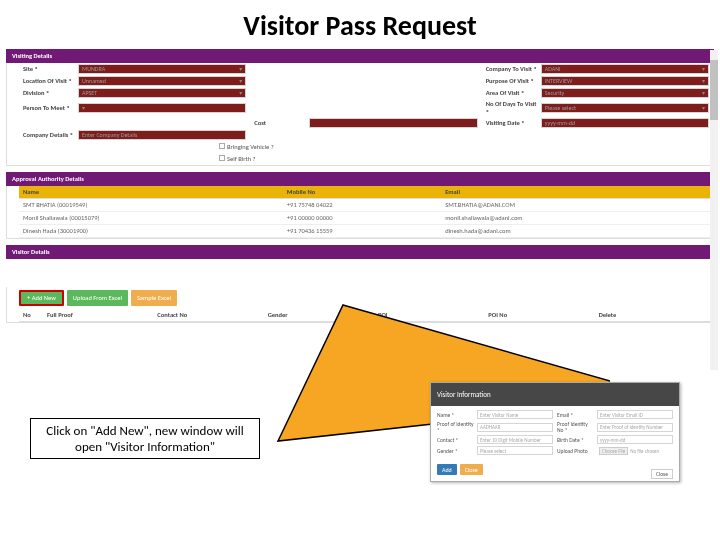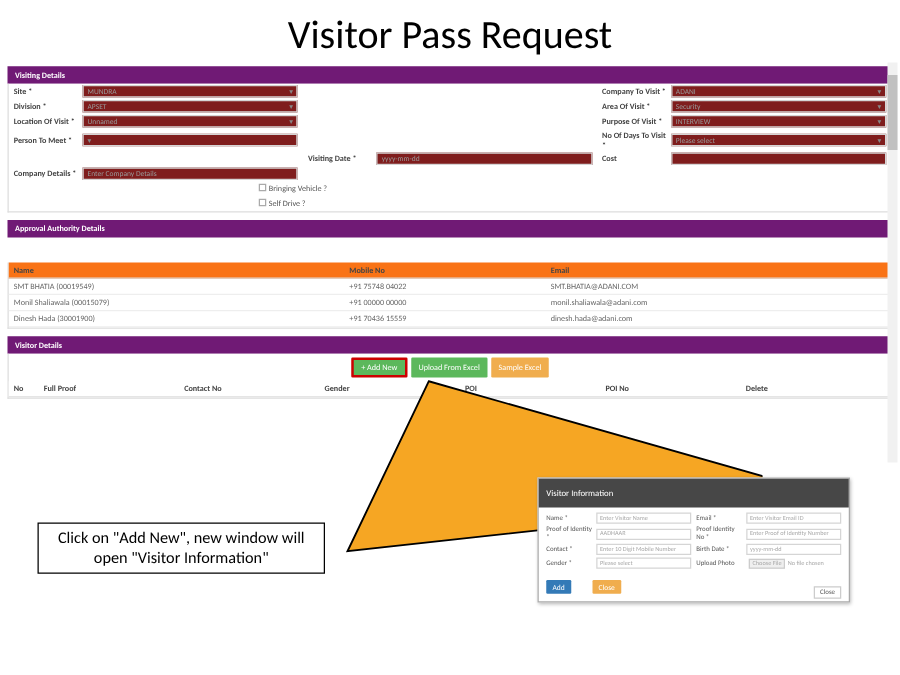--- a/index.html
+++ b/index.html
@@ -1,49 +1,49 @@
 <!DOCTYPE html>
 <html><head>
 <meta charset="utf-8">
 <style>
   * { box-sizing: border-box; margin: 0; padding: 0; }
   body { width: 720px; height: 540px; font-family: Calibri, Arial, sans-serif; background: #fff; position: relative; overflow: hidden; }
-  .slide-title { font-size: 32px; font-weight: 400; text-align: center; padding: 8px 0 6px 0; color: #000; }
+  .slide-title { font-size: 28px; font-weight: 700; text-align: center; padding: 8px 0 6px 0; color: #000; }
   .app { margin: 0 6px; font-size: 6.5px; }
   .blue-bar { background: #701a75; color: #fff; padding: 3px 6px; font-weight: 600; }
-  .panel { border: 1px solid #ddd; border-top: none; margin-bottom: 6px; background: #fff; }
+  .panel { border: 1px solid #ddd; border-top: none; margin-bottom: 6px; background: #fff; padding-left: 12px; }
   .row { display: flex; padding: 1px 0; }
   .col { flex: 1; display: flex; align-items: center; padding: 0 4px; }
   .lbl { flex: 0 0 55px; color: #444; font-weight: 600; }
   .inp { flex: 1; border: 1px solid #d5d5d5; padding: 1px 3px; height: 10px; background: #7f1d1d; color: #999; font-size: 6px; display: flex; align-items: center; justify-content: space-between; position: relative; }
   .inp.sel::after { content: "▾"; color: #888; font-size: 6px; }
   .checks { display: flex; gap: 18px; padding: 2px 200px; font-size: 6.5px; color: #555; }
   .check { display: flex; align-items: flex-start; gap: 2px; }
   .chk { width: 6px; height: 6px; border: 1px solid #aaa; display: inline-block; }
-  .tbl-head { display: flex; background: #f97316; border-bottom: 1px solid #ddd; font-weight: 600; color: #444; padding: 2px 4px; margin-top: 20px; }
+  .tbl-head { display: flex; background: #eab308; border-bottom: 1px solid #ddd; font-weight: 600; color: #444; padding: 2px 4px; }
   .tbl-row { display: flex; border-bottom: 1px solid #eee; padding: 2px 4px; color: #666; }
   .c1 { flex: 2; } .c2 { flex: 1.2; } .c3 { flex: 2; }
-  .toolbar { display: flex; justify-content: center; gap: 3px; padding: 3px 0; }
+  .toolbar { display: flex; gap: 3px; padding: 3px 0; margin-top: 28px; }
   .btn { padding: 2px 6px; color: #fff; font-size: 6.5px; border-radius: 1px; display: flex; align-items: center; gap: 2px; }
   .btn-green { background: #5cb85c; }
   .btn-orange { background: #f0ad4e; }
   .btn-red-outline { border: 2px solid #c00; }
   .d-head { display: flex; background: #fff; font-weight: 600; color: #444; padding: 2px 4px; border-bottom: 1px solid #ddd; }
   .d-head > div { flex: 1; }
   .d-head .no { flex: 0 0 24px; }
   .tri-shape { position: absolute; width: 340px; height: 150px; }
   .callout { position: absolute; left: 30px; top: 418px; width: 230px; background: #fff; border: 1px solid #000; padding: 4px 6px; font-size: 13px; line-height: 1.2; text-align: center; }
   .modal { position: absolute; right: 40px; top: 382px; width: 250px; background: #fff; border: 1px solid #aaa; box-shadow: 1px 1px 3px rgba(0,0,0,0.3); font-size: 6px; }
   .modal-head { background: #474747; color: #fff; padding: 7px 6px; font-size: 7px; }
   .modal-body { padding: 4px 6px; }
   .mrow { display: flex; margin-bottom: 2px; gap: 4px; }
   .mcol { flex: 1; display: flex; align-items: center; gap: 2px; }
   .mlbl { flex: 0 0 38px; color: #555; font-size: 5.5px; }
   .minp { flex: 1; border: 1px solid #d5d5d5; height: 9px; font-size: 5px; color: #aaa; padding: 0 2px; display: flex; align-items: center; }
-  .modal-foot { display: flex; gap: 17px; padding: 3px 6px 6px; }
+  .modal-foot { display: flex; gap: 3px; padding: 3px 6px 6px; }
   .mbtn { padding: 1.5px 5px; color: #fff; font-size: 6px; border-radius: 1px; }
   .mbtn-blue { background: #337ab7; }
   .mbtn-orange { background: #f0ad4e; }
   .close-btn { position: absolute; right: 6px; bottom: 2px; border: 1px solid #ccc; padding: 1px 4px; font-size: 5.5px; background: #fff; color: #555; }
   .scrollbar { position: absolute; right: 2px; top: 50px; width: 8px; height: 320px; background: #f1f1f1; }
   .thumb { background: #c1c1c1; width: 100%; height: 60px; margin-top: 10px; }
 </style>
 </head>
 <body>
 
@@ -59,80 +59,80 @@
           <div class="inp sel">MUNDRA</div>
         </div>
       <div class="col"></div>
       <div class="col">
           <span class="lbl">Company To Visit *</span>
           <div class="inp sel">ADANI</div>
         </div>
     </div>
     <div class="row">
       <div class="col">
+          <span class="lbl">Location Of Visit *</span>
+          <div class="inp sel">Unnamed</div>
+        </div>
+      <div class="col"></div>
+      <div class="col">
+          <span class="lbl">Purpose Of Visit *</span>
+          <div class="inp sel">INTERVIEW</div>
+        </div>
+    </div>
+    <div class="row">
+      <div class="col">
           <span class="lbl">Division *</span>
           <div class="inp sel">APSET</div>
         </div>
       <div class="col"></div>
       <div class="col">
           <span class="lbl">Area Of Visit *</span>
           <div class="inp sel">Security</div>
         </div>
     </div>
     <div class="row">
       <div class="col">
-          <span class="lbl">Location Of Visit *</span>
-          <div class="inp sel">Unnamed</div>
-        </div>
-      <div class="col"></div>
-      <div class="col">
-          <span class="lbl">Purpose Of Visit *</span>
-          <div class="inp sel">INTERVIEW</div>
-        </div>
-    </div>
-    <div class="row">
-      <div class="col">
           <span class="lbl">Person To Meet *</span>
           <div class="inp sel"></div>
         </div>
       <div class="col"></div>
       <div class="col">
           <span class="lbl">No Of Days To Visit *</span>
           <div class="inp sel">Please select</div>
         </div>
     </div>
     <div class="row">
       <div class="col"></div>
       <div class="col">
+          <span class="lbl">Cost</span>
+          <div class="inp"></div>
+        </div>
+      <div class="col">
           <span class="lbl">Visiting Date *</span>
           <div class="inp">yyyy-mm-dd</div>
-        </div>
-      <div class="col">
-          <span class="lbl">Cost</span>
-          <div class="inp"></div>
         </div>
     </div>
     <div class="row">
       <div class="col">
           <span class="lbl">Company Details *</span>
           <div class="inp">Enter Company Details</div>
         </div>
       <div class="col"></div>
       <div class="col"></div>
     </div>
     <div class="checks">
       <div class="check">
           <span class="chk"></span>
           <span>Bringing Vehicle ?</span>
         </div>
     </div>
     <div class="checks">
       <div class="check">
           <span class="chk"></span>
-          <span>Self Drive ?</span>
+          <span>Self Birth ?</span>
         </div>
     </div>
   </div>
 
   <div class="blue-bar">Approval Authority Details</div>
   <div class="panel">
     <div class="tbl-head">
       <div class="c1">Name</div>
       <div class="c2">Mobile No</div>
       <div class="c3">Email</div>

